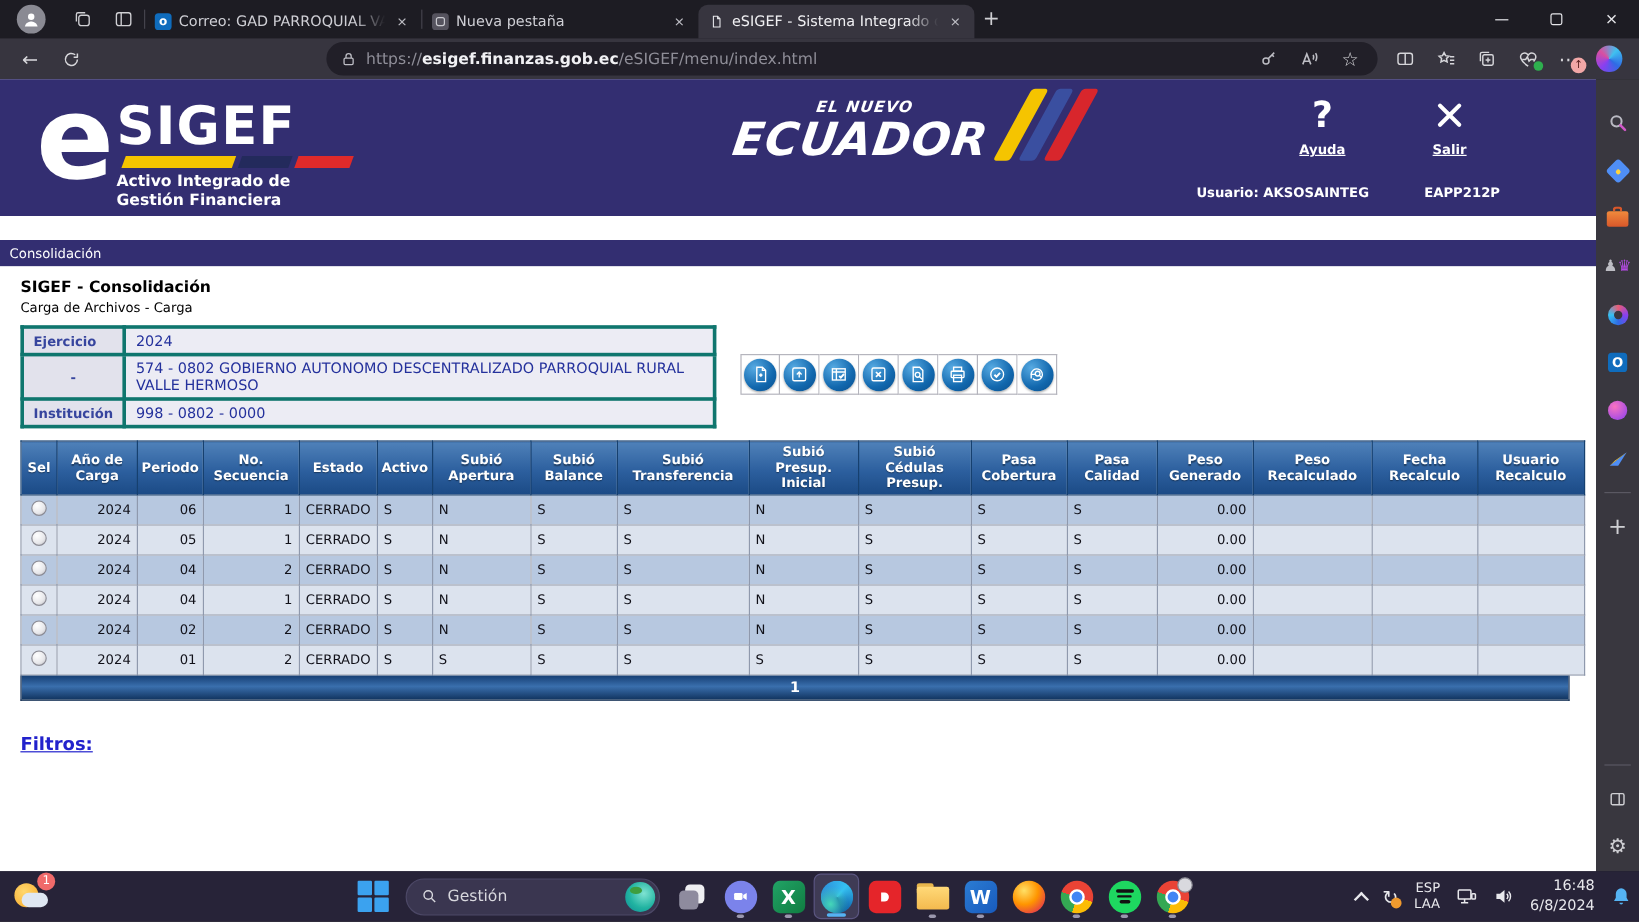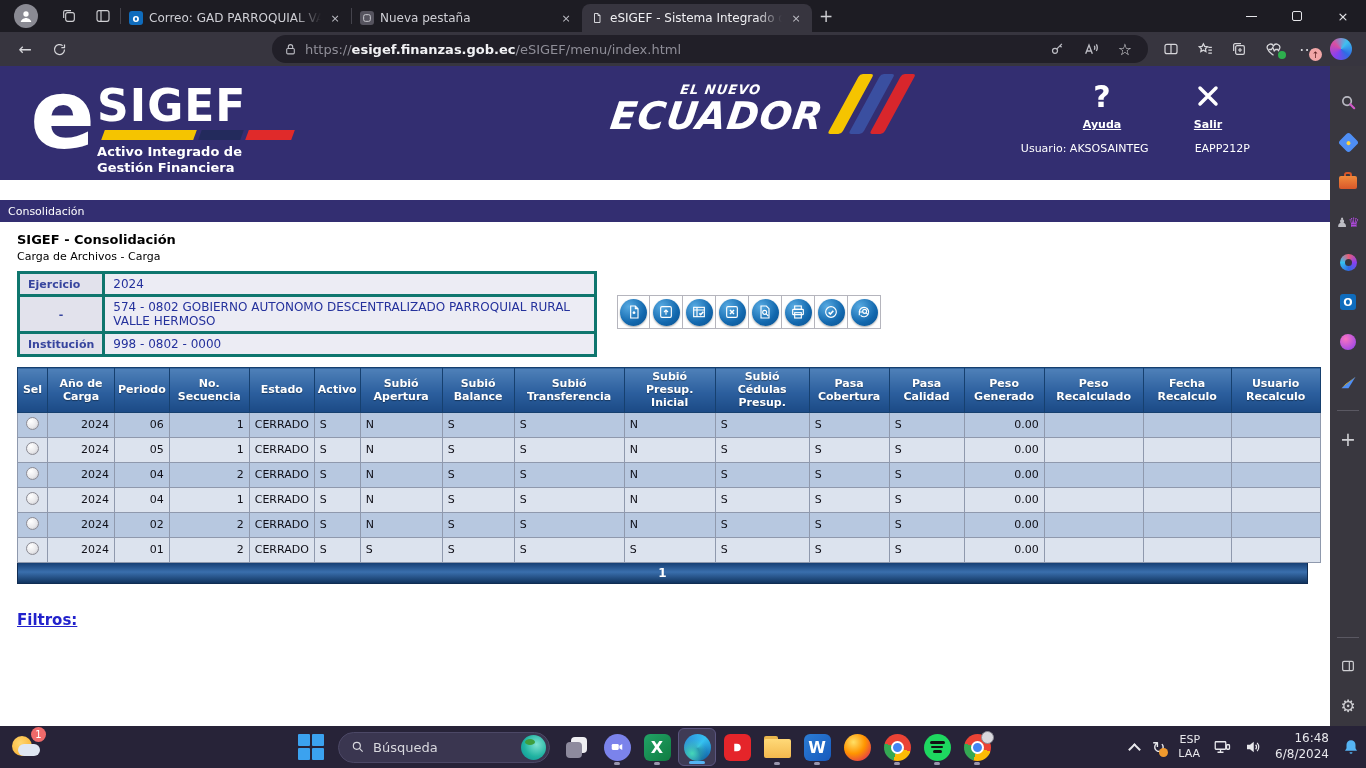--- a/index.html
+++ b/index.html
@@ -47,21 +47,21 @@
   .ecuador{position:absolute;left:612px;top:16px;color:#fff;font-style:italic;transform:skewX(-8deg)}
   .ec-top{font-size:13px;font-weight:bold;text-align:right;margin-right:66px;letter-spacing:1px}
   .ec-main{font-size:38px;font-weight:bold;letter-spacing:1px;line-height:1}
   .ec-stripes{position:absolute;right:-74px;top:-8px;display:flex;gap:7px;transform:skewX(-22deg)}
   .ec-stripes i{width:14px;height:60px;border-radius:3px}
   .sy{background:#f5c400}.sb{background:#3a4fa0}.sr{background:#d8262c}
   .hlinks{position:absolute;right:78px;top:8px;display:flex;gap:18px;text-align:center;color:#fff}
   .hlink{width:88px;display:flex;flex-direction:column;align-items:center}
   .hicon{height:44px;display:flex;align-items:center;justify-content:center;font-size:30px;font-weight:bold;color:#fff}
   .hlabel{font-size:11px;font-weight:bold;text-decoration:underline;line-height:1.25}
-  .userline{position:absolute;right:80px;top:76px;display:flex;gap:46px;color:#fff;font-size:11px;font-weight:normal}
+  .userline{position:absolute;right:80px;top:88px;display:flex;gap:46px;color:#fff;font-size:11px;font-weight:bold}
   
   #marquee{position:absolute;top:114px;left:5px;width:1316px;height:20px;background:#fff;border:2px solid #1d7283;overflow:hidden}
   #marquee span{position:absolute;right:2px;top:1px;font-size:13px;color:#1f3a8c;white-space:nowrap}
   #menubar{position:absolute;top:134px;left:0;width:100%;height:22px;background:#332e71;color:#fff;font-size:11px;display:flex;align-items:center;padding-left:8px}
   
   #content{position:absolute;top:156px;left:0;width:100%;height:504px;background:#fff;padding:10px 0 0 17px;color:#111}
   .ptitle{font-size:13px;font-weight:bold;color:#000}
   .psub{font-size:11px;margin-top:3px;color:#000}
   .formwrap{position:relative;margin-top:8px;height:92px}
   .redbox{width:580px;border:2px solid #d03030;border-collapse:collapse}
@@ -626,21 +626,21 @@
           <i></i>
           <i></i>
           <i></i>
         </span>
       </div>
       <div class="searchpill">
         <svg width="14" height="14" viewBox="0 0 24 24" fill="none" stroke="#d8d8de" stroke-width="2" style="margin-right:8px">
           <circle cx="10" cy="10" r="6"></circle>
           <path d="M14.5 14.5L20 20"></path>
         </svg>
-        <span>Búsqueda</span>
+        <span>Gestión</span>
         <span class="island"></span>
       </div>
       <div class="tk">
         <span class="i-taskview">
           <i style="left:6px;top:2px;width:16px;height:16px;background:#efeff2"></i>
           <i style="left:1px;top:7px;width:16px;height:16px;background:#8e8b9e"></i>
         </span>
       </div>
       <div class="tk">
         <span class="appico i-chat">

